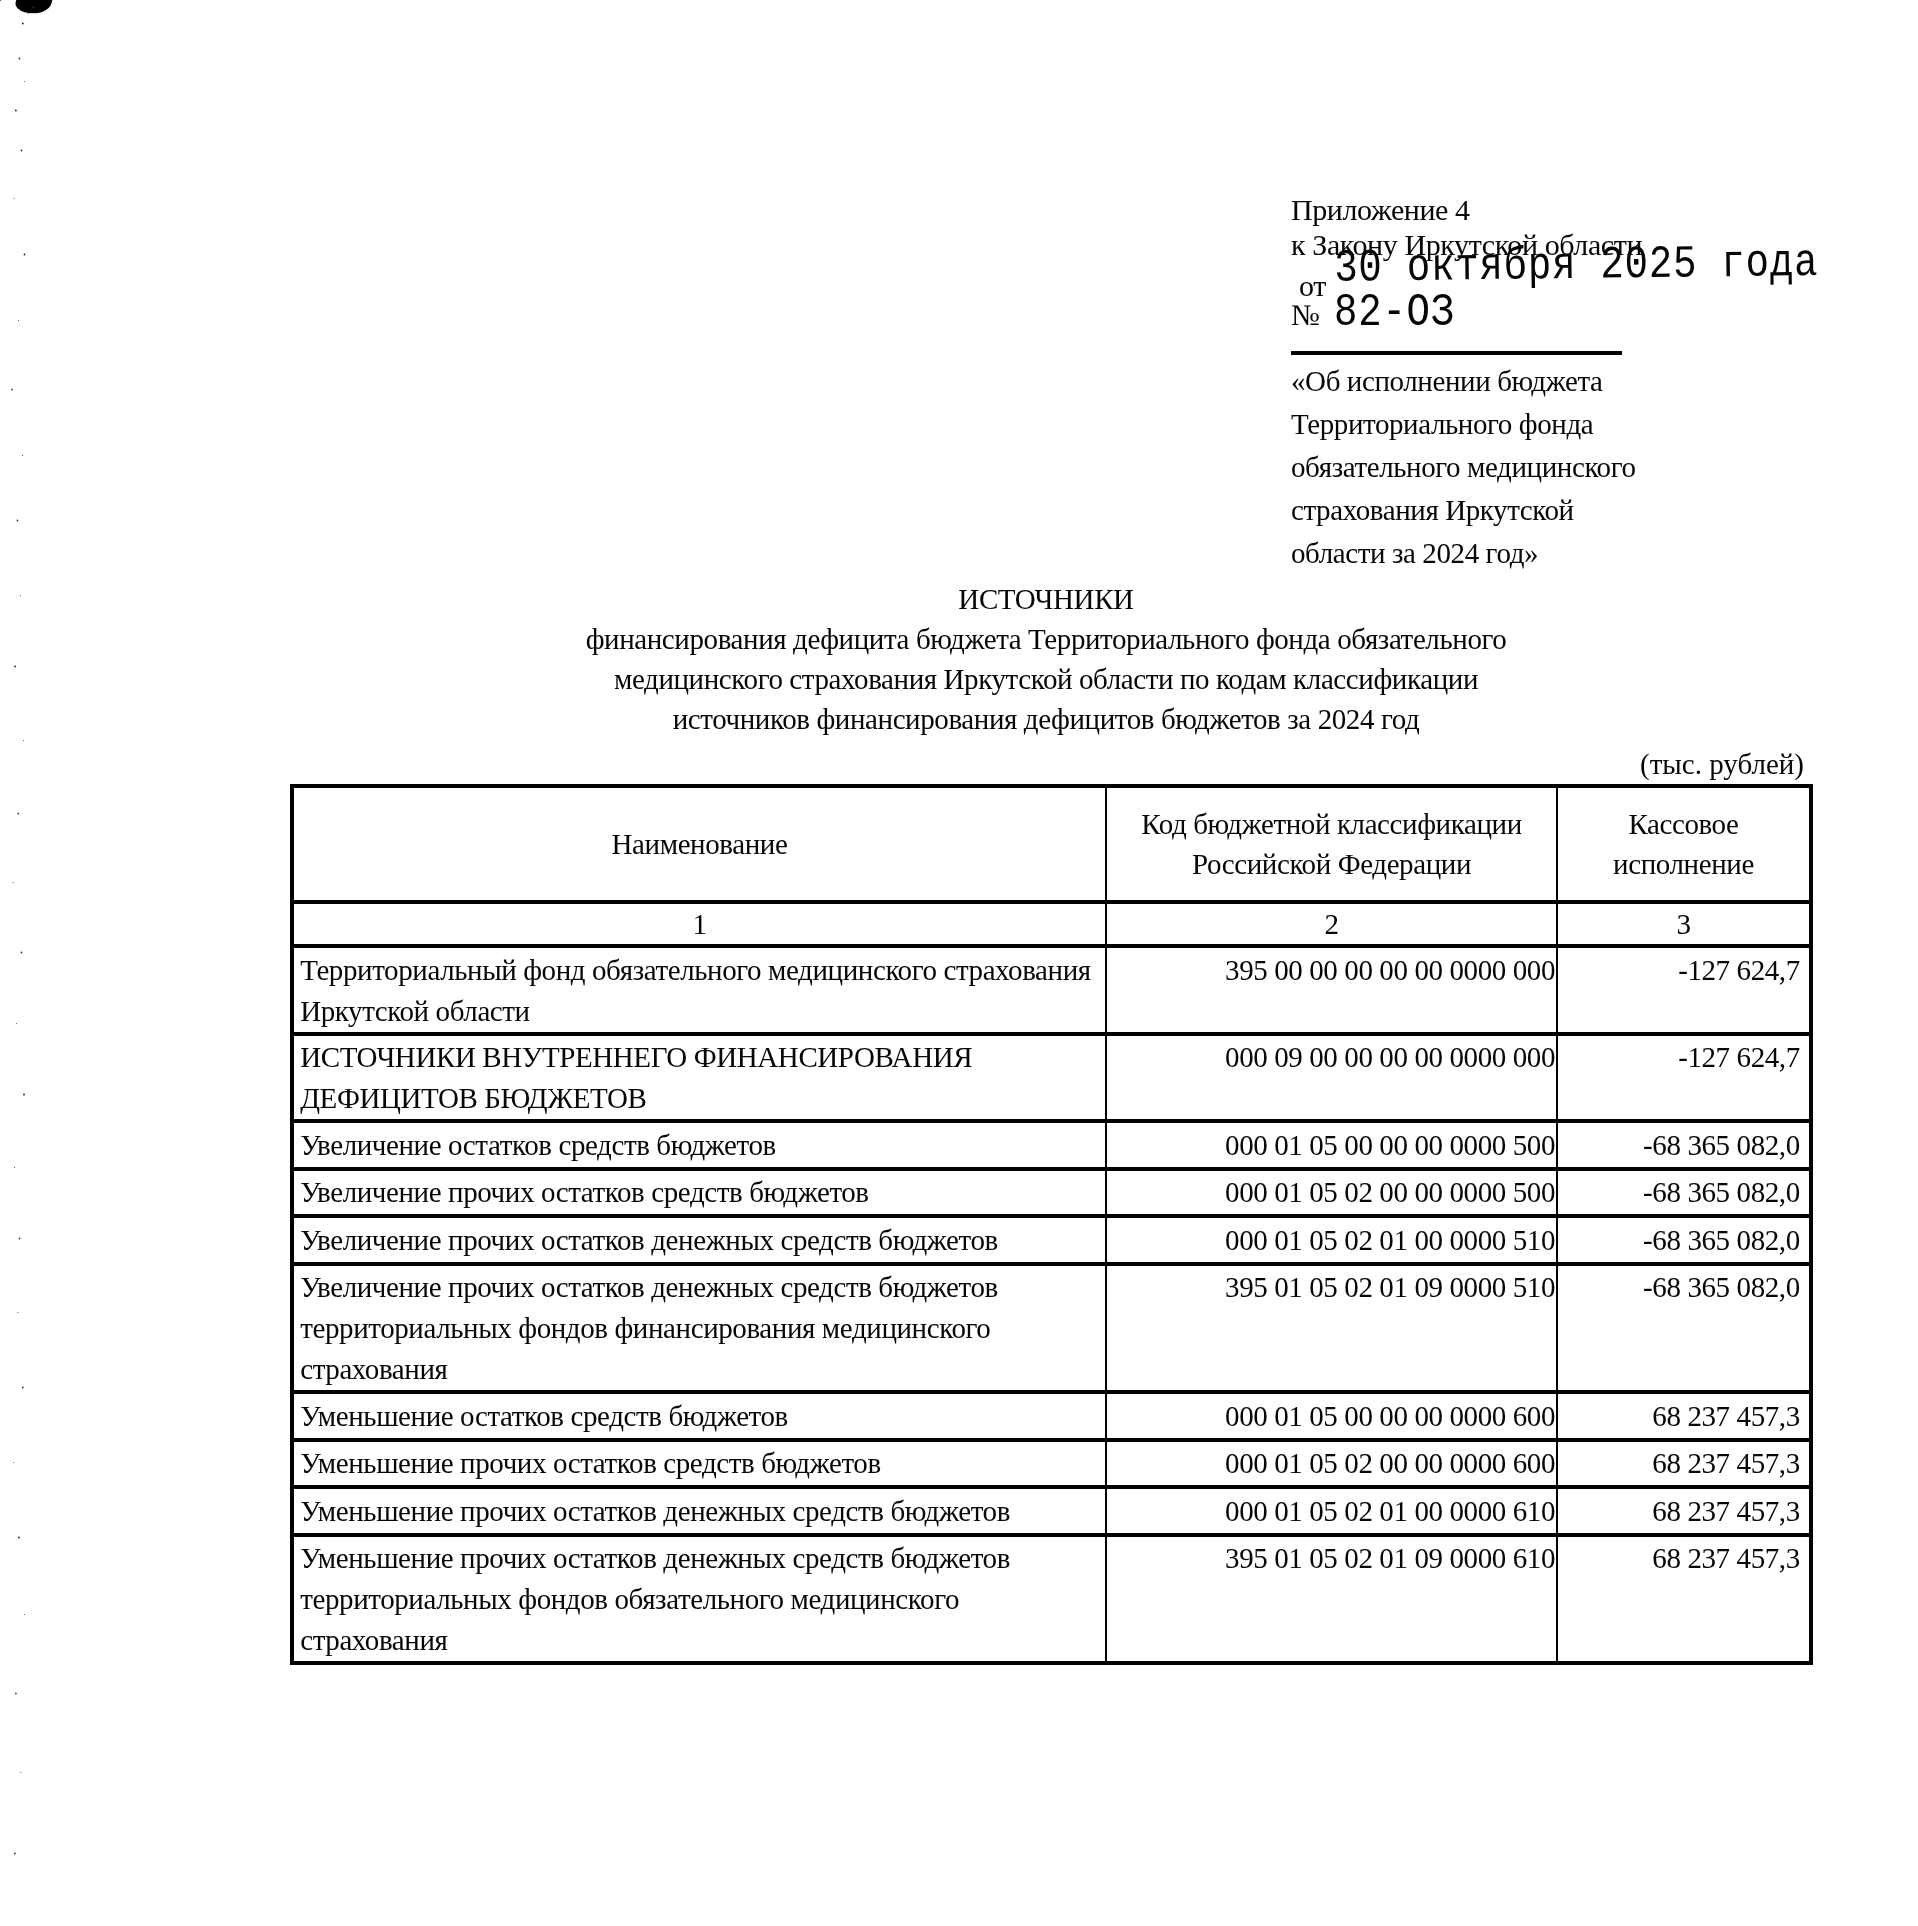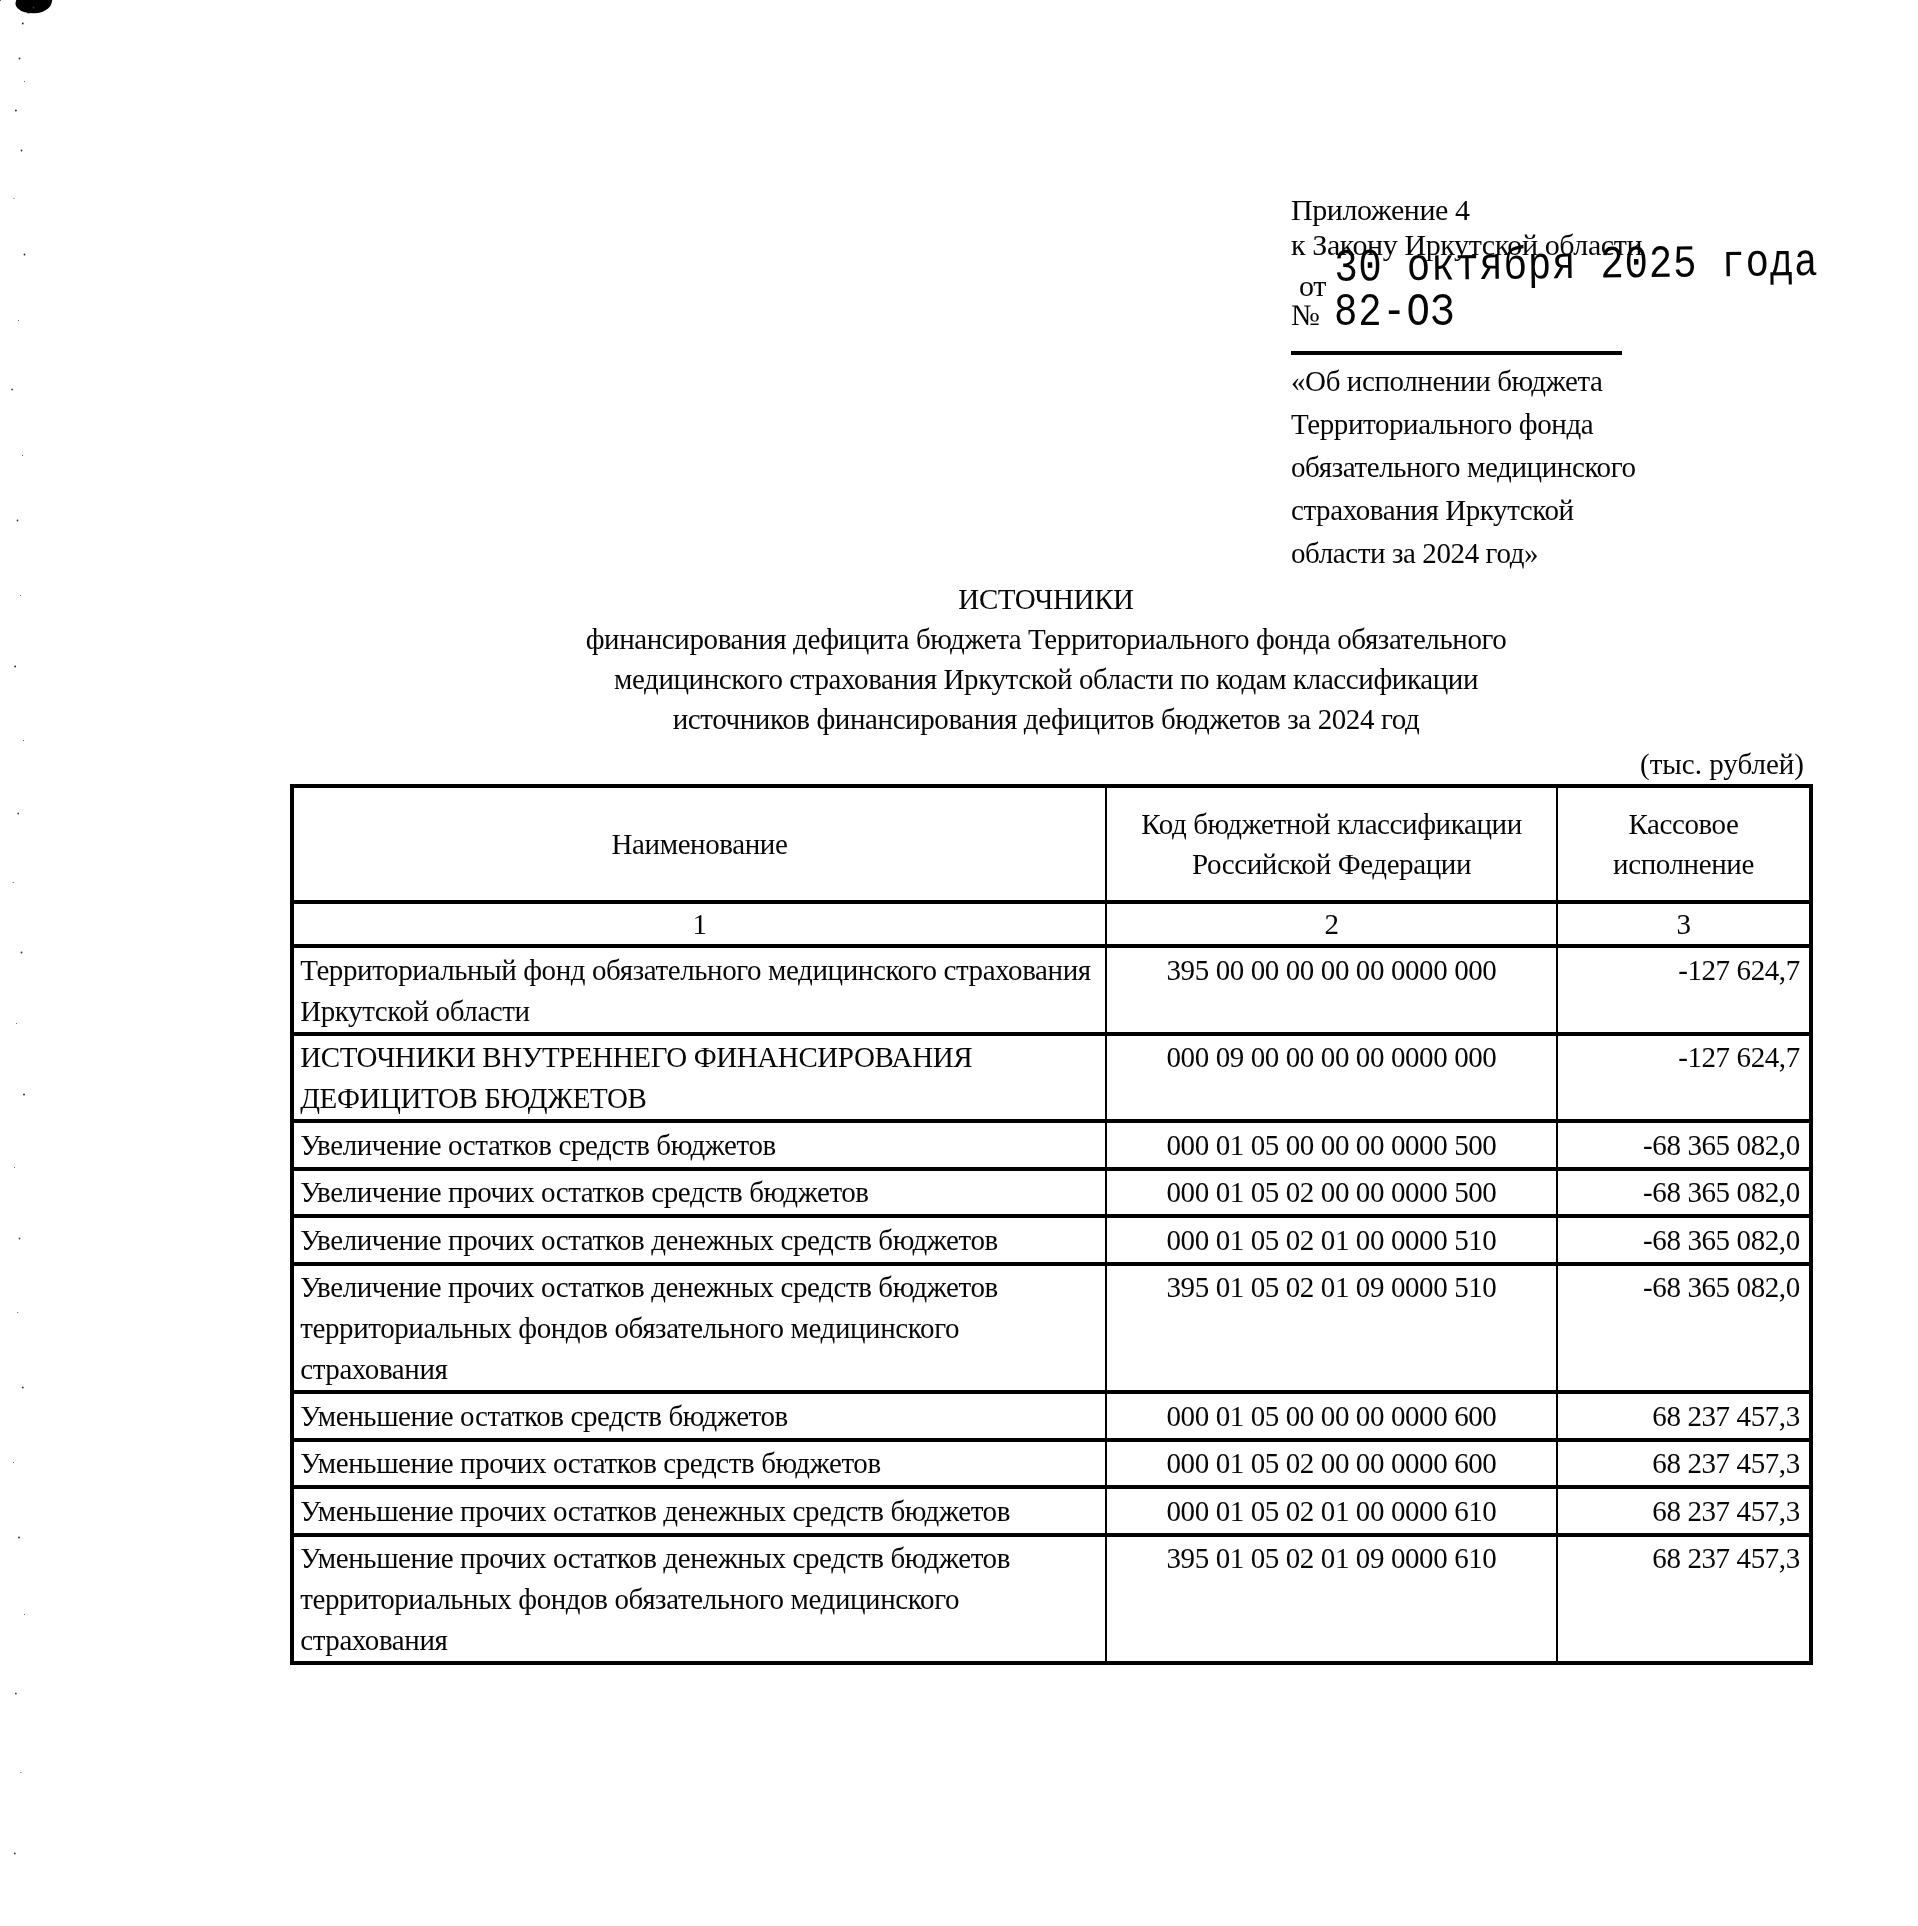--- a/index.html
+++ b/index.html
@@ -67,21 +67,21 @@
   }
   table.src td,table.src th{
     border:2.3px solid #000;
     border-top-width:4.2px;border-bottom-width:4.2px;
     overflow:hidden;
   }
   table.src{border:4.6px solid #000;padding-left:48px;}
   th{font-weight:normal;text-align:center;vertical-align:middle;line-height:40px;padding:0 11.6px;}
   td{vertical-align:top;line-height:41px;}
   td.name{text-align:left;padding:1.5px 5.4px 0 6.2px;}
-  td.code{text-align:center;padding-top:1.5px;white-space:nowrap;}
+  td.code{text-align:right;padding-top:1.5px;white-space:nowrap;}
   td.value{text-align:right;padding:1.5px 9.2px 0 0;white-space:nowrap;}
   tr.h300{height:116px;} tr.h100{height:39px;}
   tr.r224{height:86px;} tr.r215{height:83px;} tr.r207{height:80px;}
   tr.r116{height:45px;} tr.r118{height:45px;} tr.r322{height:124px;}
   tr.r303{height:117px;}
 </style>
 </head>
 <body>
 
 <div class="page">
@@ -151,21 +151,21 @@
         <td class="name">Увеличение прочих остатков средств бюджетов</td>
         <td class="code">000 01 05 02 00 00 0000 500</td>
         <td class="value">-68 365 082,0</td>
       </tr>
       <tr class="r118">
         <td class="name">Увеличение прочих остатков денежных средств бюджетов</td>
         <td class="code">000 01 05 02 01 00 0000 510</td>
         <td class="value">-68 365 082,0</td>
       </tr>
       <tr class="r322">
-        <td class="name">Увеличение прочих остатков денежных средств бюджетов территориальных фондов обязательного медицинского страхования</td>
+        <td class="name">Увеличение прочих остатков денежных средств бюджетов территориальных фондов финансирования медицинского страхования</td>
         <td class="code">395 01 05 02 01 09 0000 510</td>
         <td class="value">-68 365 082,0</td>
       </tr>
       <tr class="r116">
         <td class="name">Уменьшение остатков средств бюджетов</td>
         <td class="code">000 01 05 00 00 00 0000 600</td>
         <td class="value">68 237 457,3</td>
       </tr>
       <tr class="r118">
         <td class="name">Уменьшение прочих остатков средств бюджетов</td>

